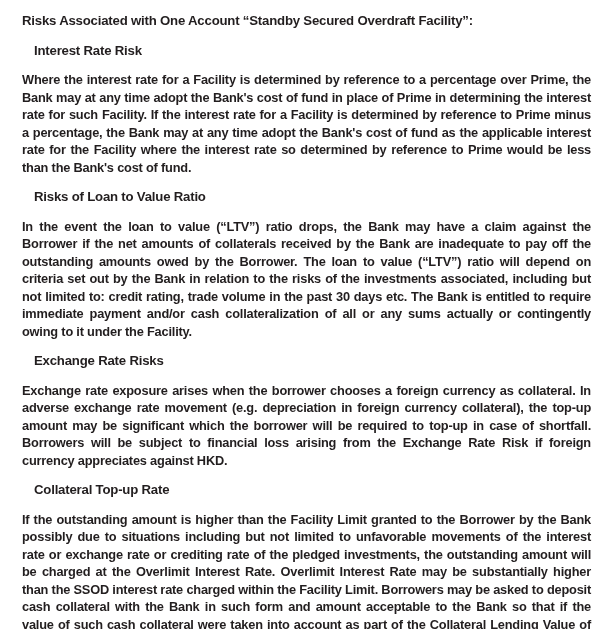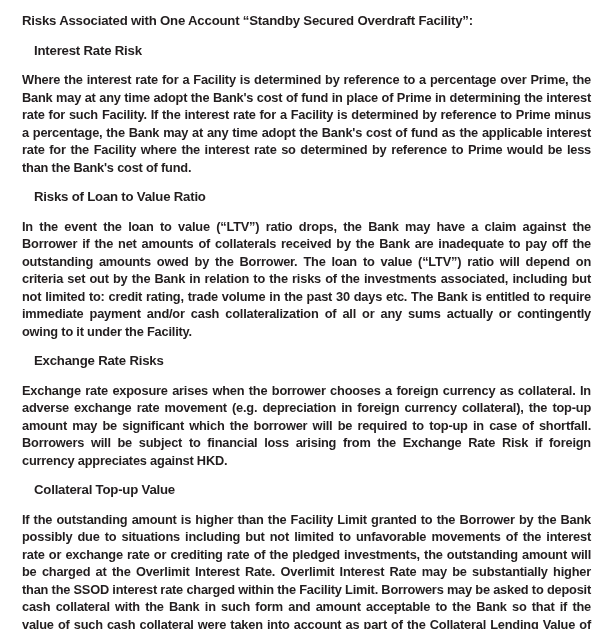--- a/index.html
+++ b/index.html
@@ -63,17 +63,17 @@
     <h2 class="section-heading">Risks of Loan to Value Ratio</h2>
     <p class="section-body">In the event the loan to value (“LTV”) ratio drops, the Bank may have a claim against the Borrower if the net amounts of collaterals received by the Bank are inadequate to pay off the outstanding amounts owed by the Borrower. The loan to value (“LTV”) ratio will depend on criteria set out by the Bank in relation to the risks of the investments associated, including but not limited to: credit rating, trade volume in the past 30 days etc. The Bank is entitled to require immediate payment and/or cash collateralization of all or any sums actually or contingently owing to it under the Facility.</p>
   </section>
 
   <section class="section">
     <h2 class="section-heading">Exchange Rate Risks</h2>
     <p class="section-body">Exchange rate exposure arises when the borrower chooses a foreign currency as collateral. In adverse exchange rate movement (e.g. depreciation in foreign currency collateral), the top-up amount may be significant which the borrower will be required to top-up in case of shortfall. Borrowers will be subject to financial loss arising from the Exchange Rate Risk if foreign currency appreciates against HKD.</p>
   </section>
 
   <section class="section">
-    <h2 class="section-heading">Collateral Top-up Value</h2>
+    <h2 class="section-heading">Collateral Top-up Rate</h2>
     <p class="section-body">If the outstanding amount is higher than the Facility Limit granted to the Borrower by the Bank possibly due to situations including but not limited to unfavorable movements of the interest rate or exchange rate or crediting rate of the pledged investments, the outstanding amount will be charged at the Overlimit Interest Rate. Overlimit Interest Rate may be substantially higher than the SSOD interest rate charged within the Facility Limit. Borrowers may be asked to deposit cash collateral with the Bank in such form and amount acceptable to the Bank so that if the value of such cash collateral were taken into account as part of the Collateral Lending Value of the Secured Assets; and / or to provide additional securities of such types and value acceptable to the Bank, and/or to repay a portion of the outstanding amount, so that the LTV ratio shall be equal to or less than 100%. The Bank may at any time immediately terminate, cancel or suspend the Facility without the consent of the borrower and without subject to any condition.</p>
   </section>
 
 </div>
 
 </body></html>

